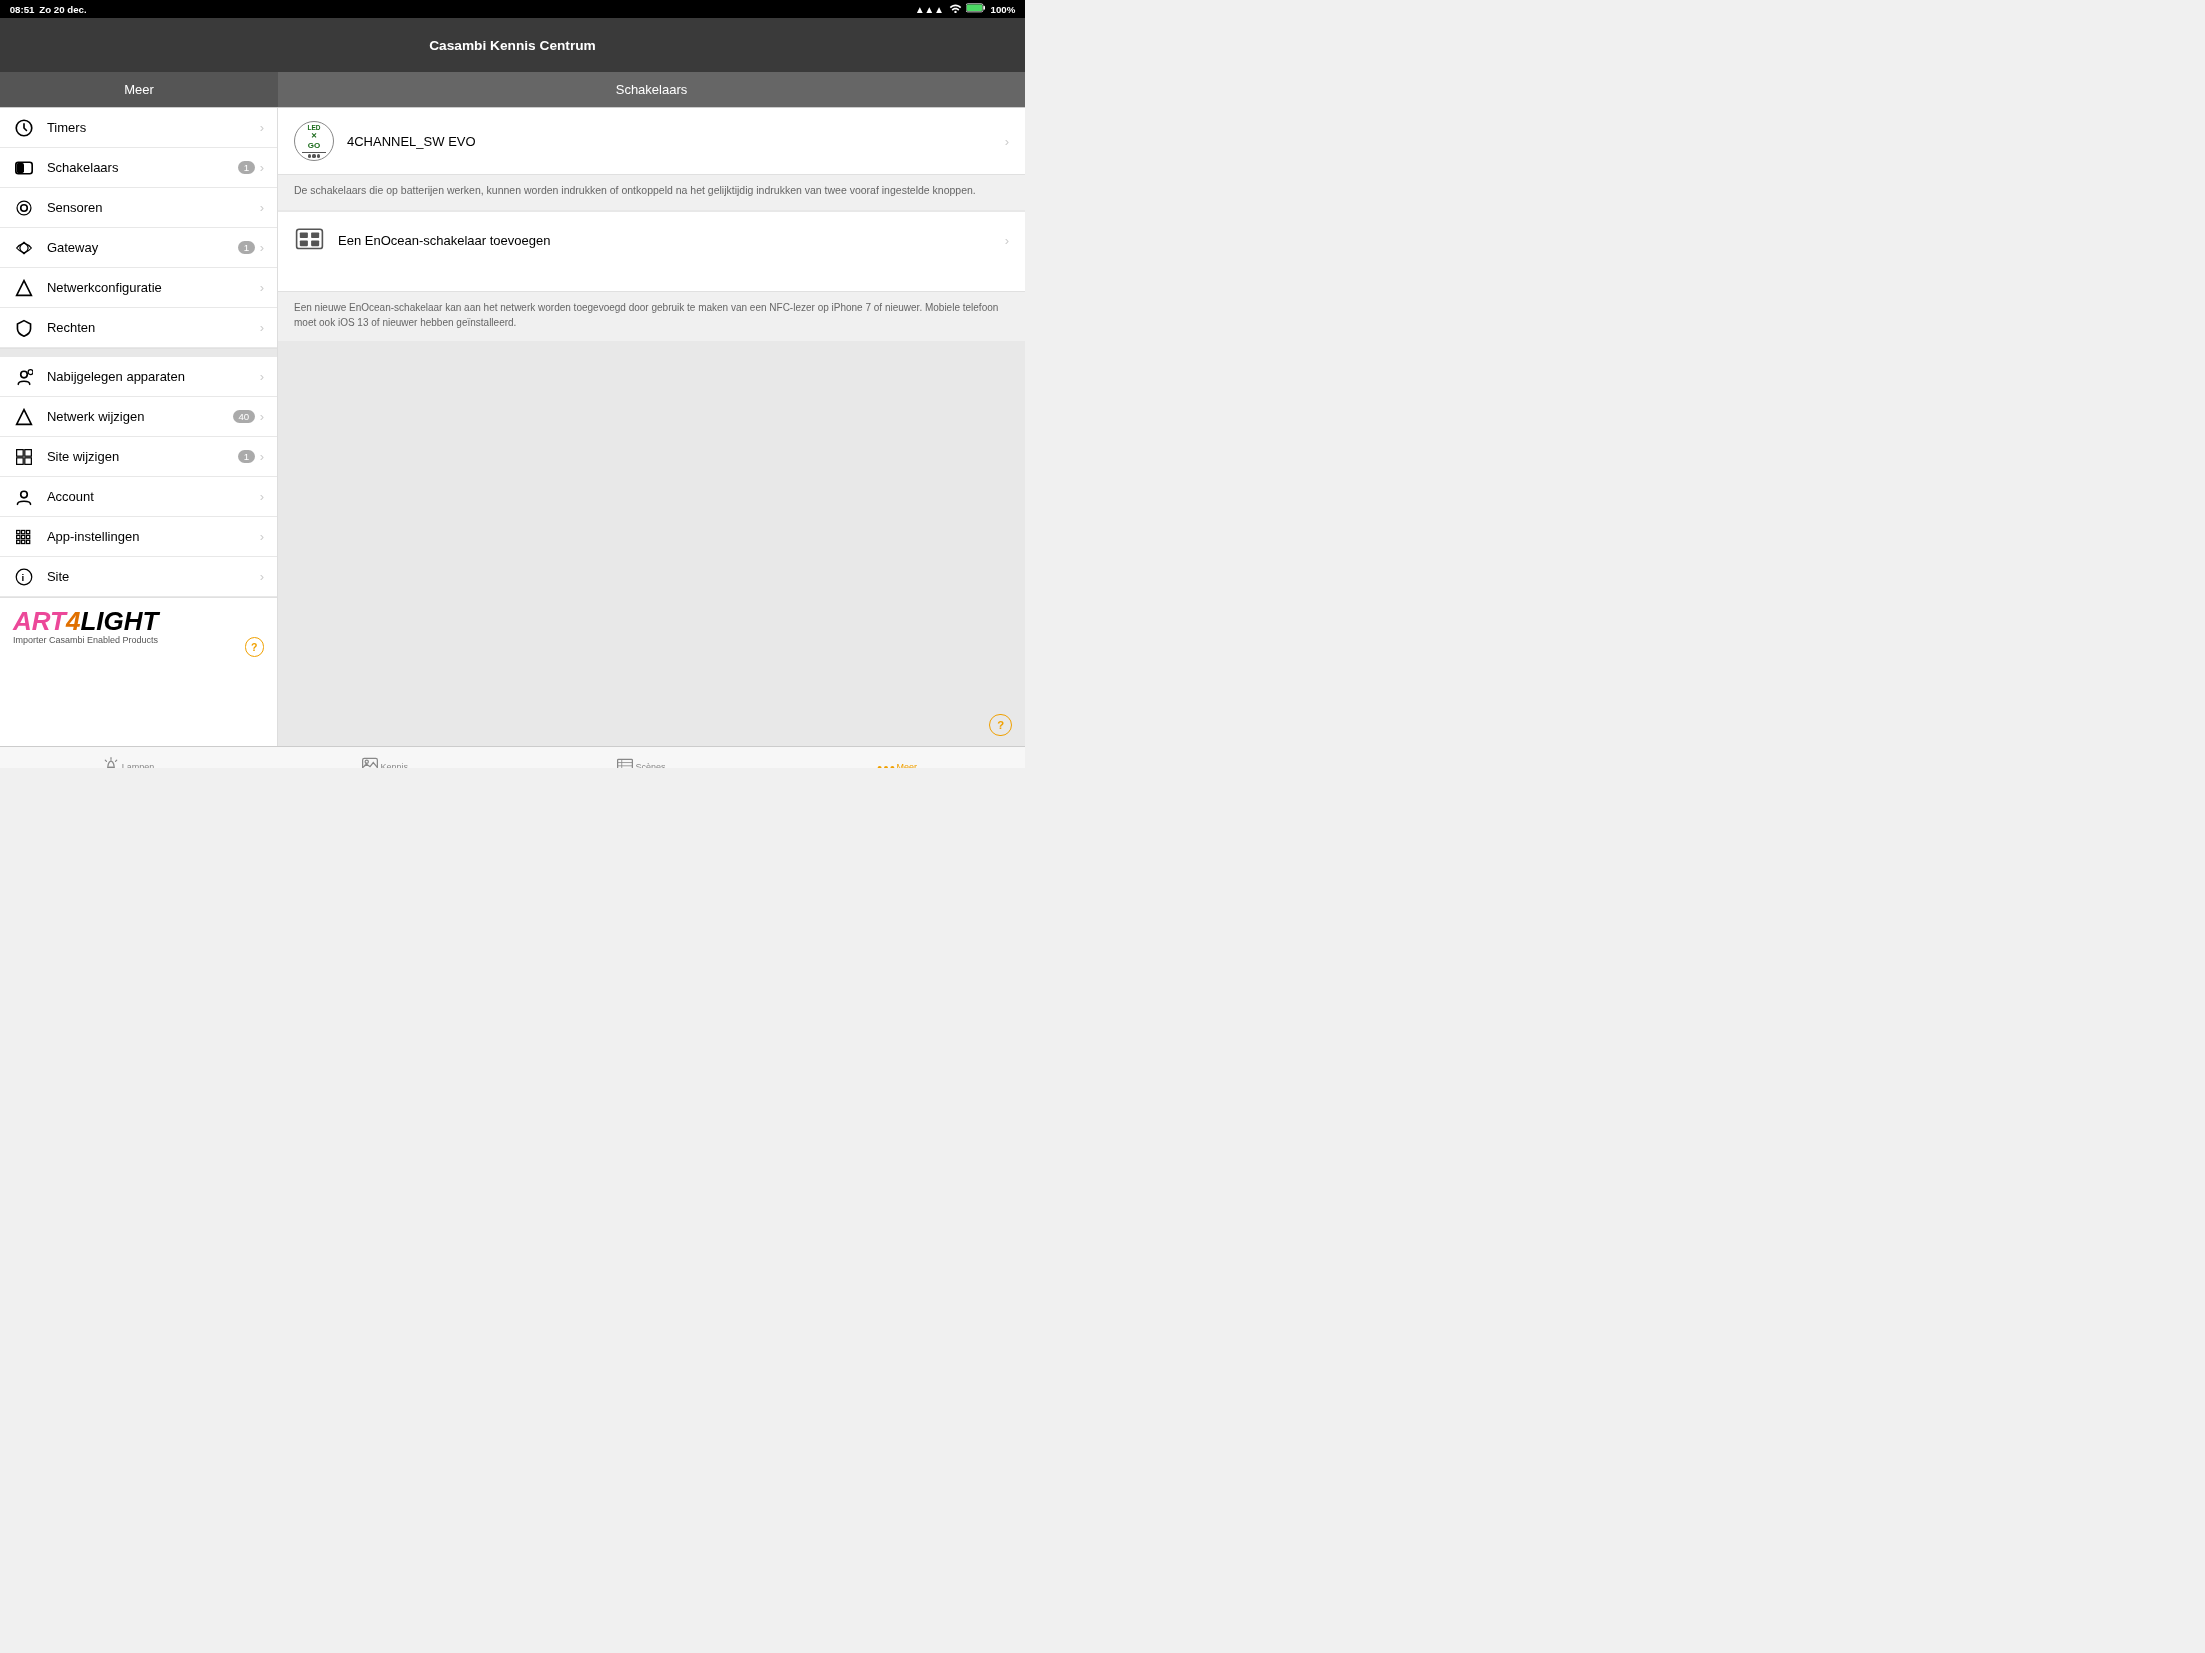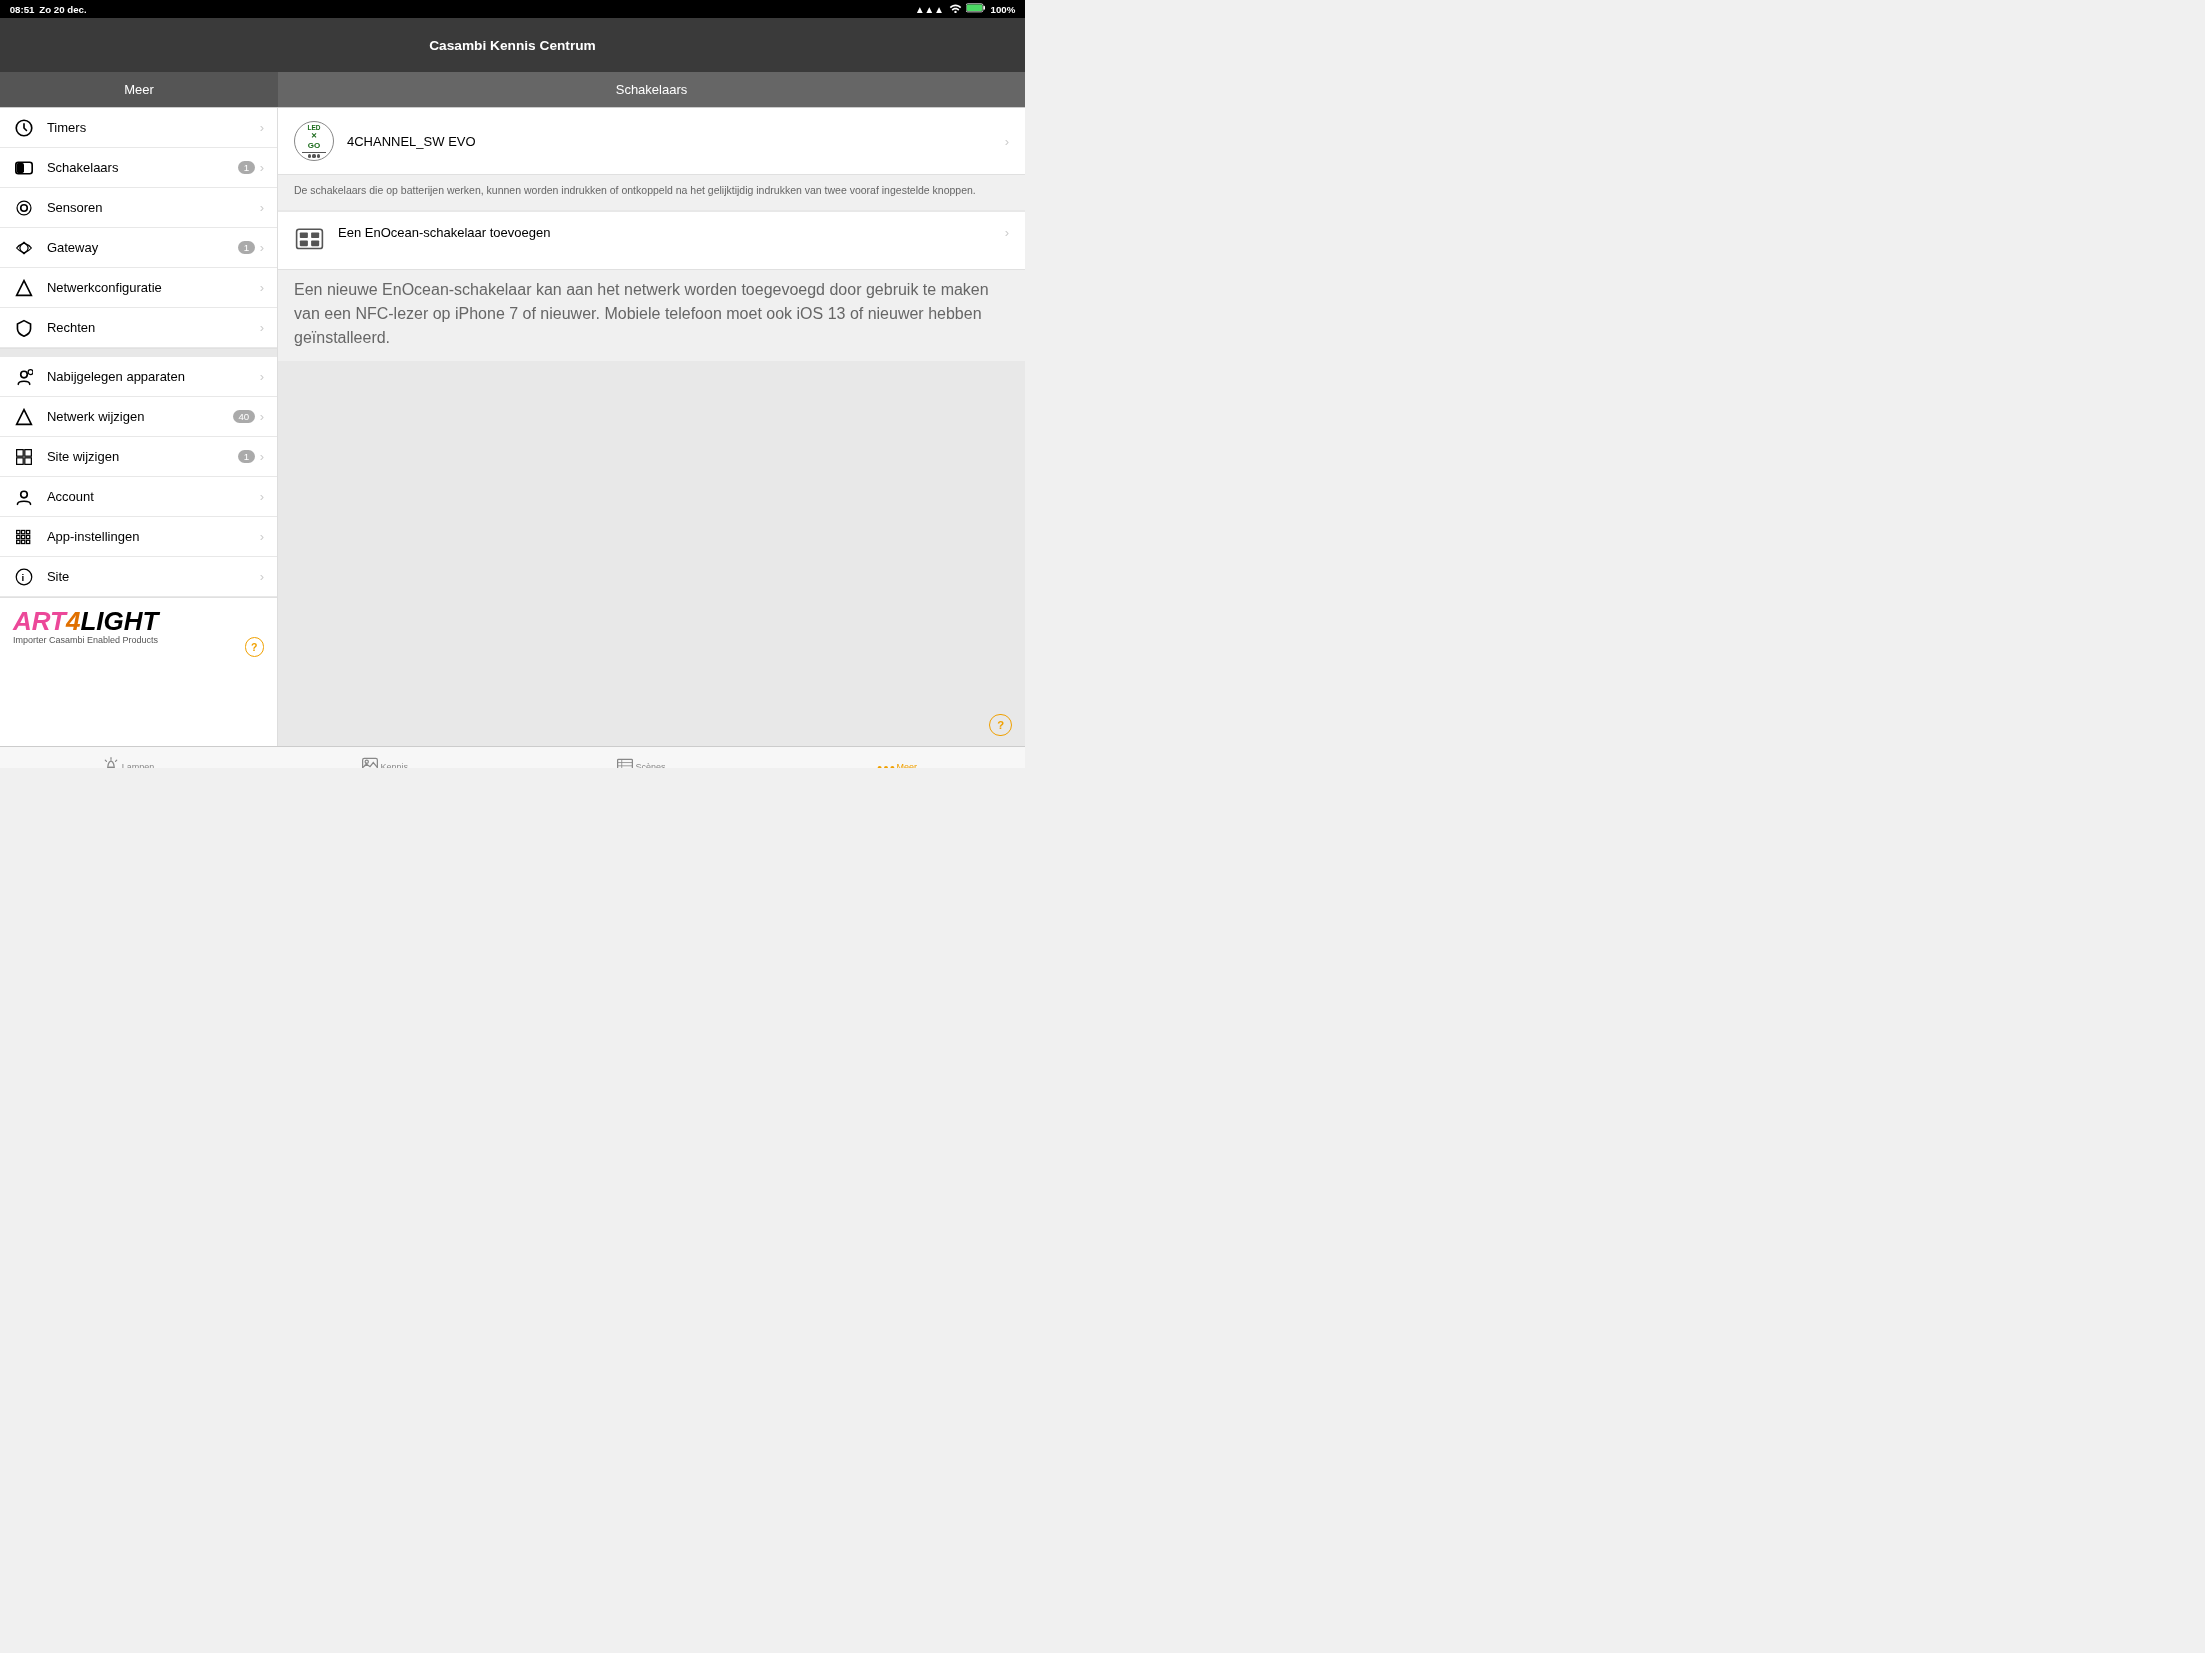--- a/index.html
+++ b/index.html
@@ -253,20 +253,21 @@
       border-top: 0.8px solid #e0e0e0;
     }
 
     
     .add-switch-card {
       background: #fff;
       margin-bottom: 1.6px;
     }
     .add-switch-row {
       display: flex;
+      align-items: center;
       padding: 13px 16px;
       background: #fff;
       cursor: pointer;
     }
     .add-switch-icon {
       width: 31px;
       height: 31px;
       margin-right: 13px;
       display: flex;
       align-items: center;
@@ -278,24 +279,25 @@
       font-size: 13px;
       color: #000;
     }
     .add-switch-chevron {
       color: #ccc;
       font-size: 13px;
     }
     .add-switch-description {
       padding: 8px 16px 11.3px 16px;
       background: #f0f0f0;
-      font-size: 16px;
+      font-size: 10px;
       color: #666;
       line-height: 1.5;
       border-top: 0.8px solid #e0e0e0;
+      margin-top: 22px;
     }
 
     
     .bottom-tab-bar {
       height: 40px;
       background: #f7f7f7;
       border-top: 0.8px solid #ccc;
       display: flex;
       align-items: center;
       position: relative;

